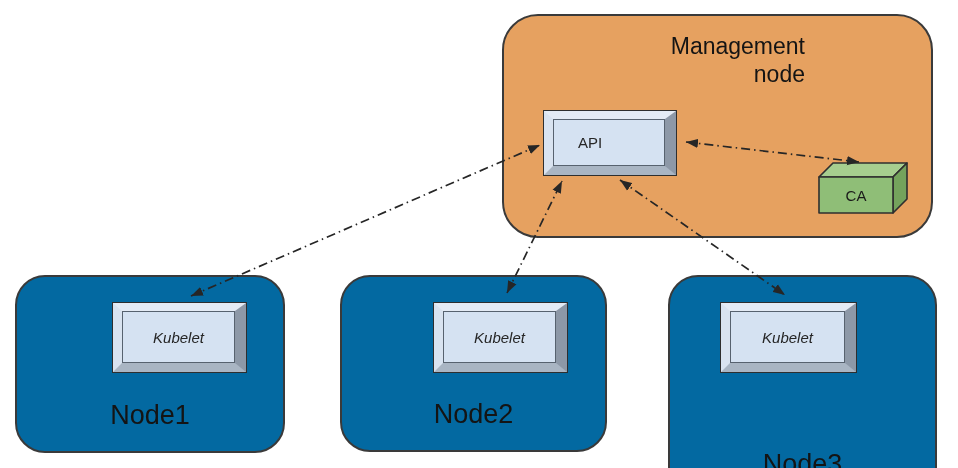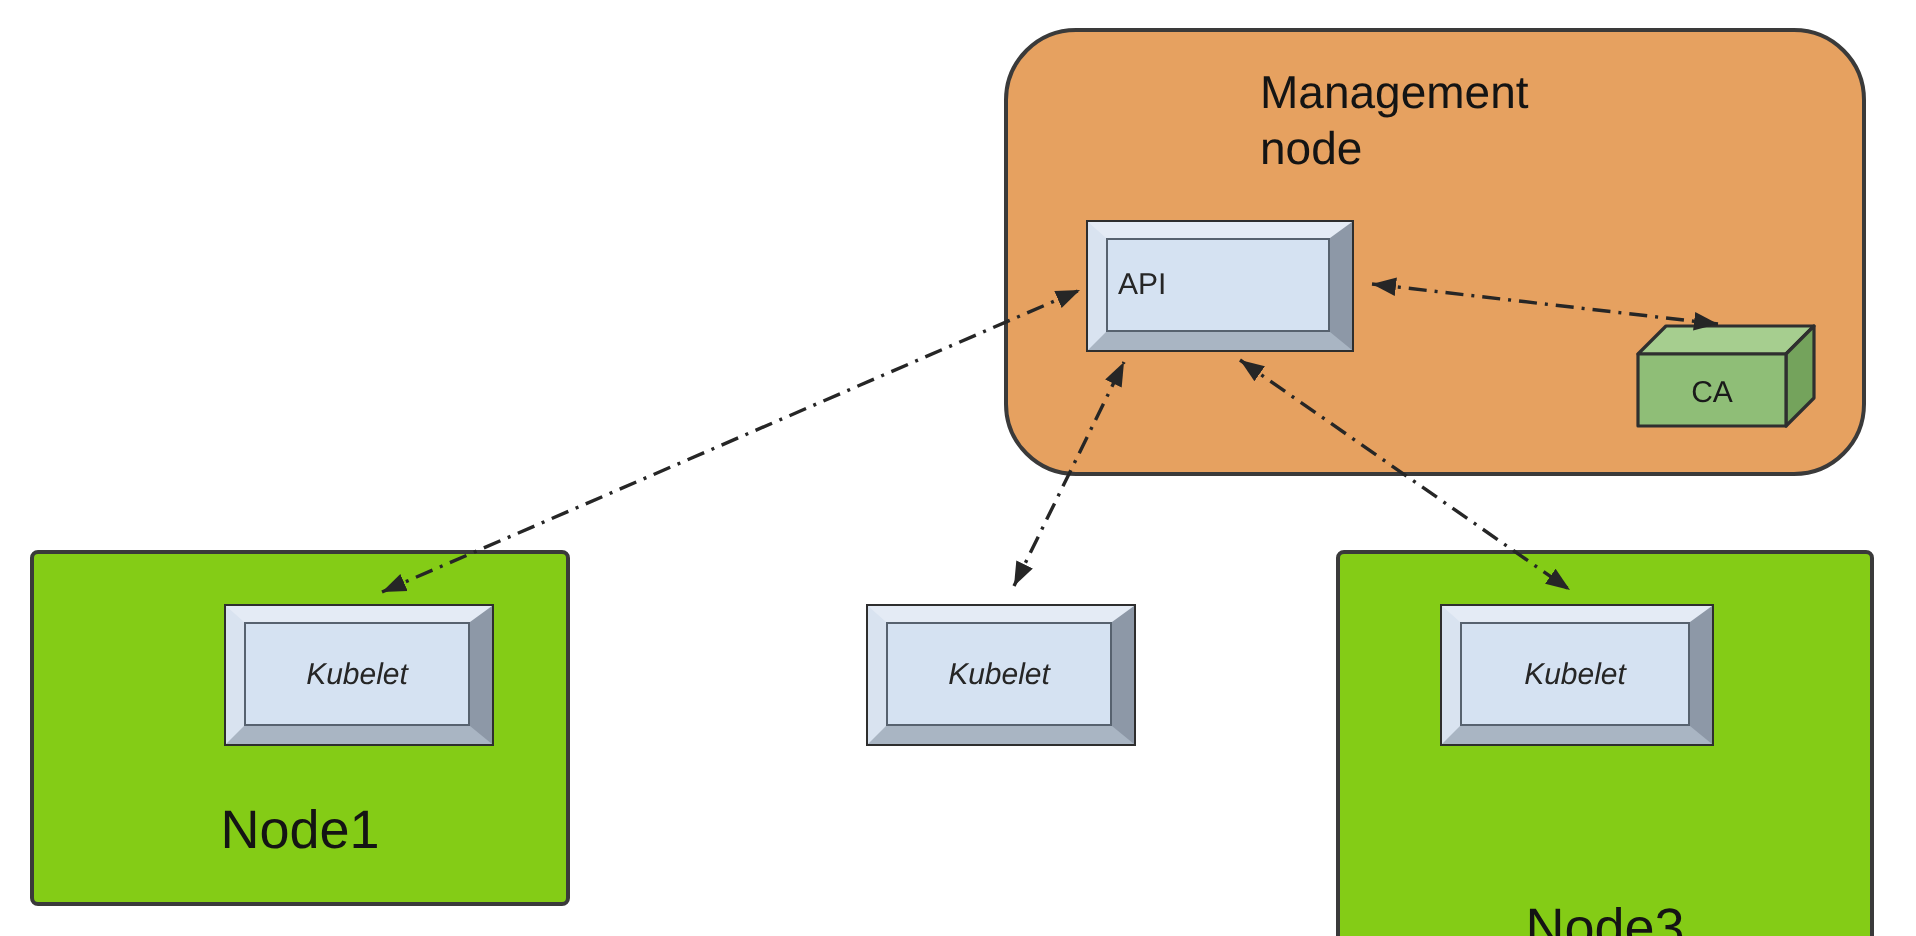--- a/index.html
+++ b/index.html
@@ -19,28 +19,28 @@
     border: 2px solid #3a3a3a;
   }
   .mgmt {
     left: 502px; top: 14px; width: 431px; height: 224px;
     background: #E6A160;
     border-radius: 36px;
   }
   .mgmt-title {
     width: 175px;
     margin: 16px auto 0 auto;
-    text-align: left;
+    text-align: right;
     font-size: 23px;
     line-height: 28px;
     color: #141414;
   }
   .worker {
-    background: #84cc16;
-    border-radius: 4px;
+    background: #0369a1;
+    border-radius: 30px;
   }
   .node1 { left: 15px;  top: 275px; width: 270px; height: 178px; }
   .node2 { left: 340px; top: 275px; width: 267px; height: 177px; }
   .node3 { left: 668px; top: 275px; width: 269px; height: 227px; }
   .node-label {
     position: absolute;
     left: 0; bottom: 20px;
     width: 100%;
     text-align: center;
     font-size: 27px;
@@ -60,41 +60,44 @@
   }
   .bevel-core {
     width: 100%; height: 100%;
     border: 1px solid #57626F;
     background: #D5E2F2;
     display: flex;
     font-size: 15px;
     color: #262626;
   }
   .api-box  { left: 543px; top: 110px; width: 134px; height: 66px; }
-  .api-core { flex-direction: column; justify-content: center; padding-left: 5px; line-height: 19px; }
+  .api-core { flex-direction: column; justify-content: center; padding-left: 24px; line-height: 19px; }
   .kubelet1 { left: 112px; top: 302px; width: 135px; height: 71px; }
   .kubelet2 { left: 433px; top: 302px; width: 135px; height: 71px; }
   .kubelet3 { left: 720px; top: 302px; width: 137px; height: 71px; }
   .kubelet-core { align-items: center; justify-content: center; font-style: italic; }
   
   .ca-svg { position: absolute; left: 818px; top: 162px; }
   .arrows { position: absolute; left: 0; top: 0; pointer-events: none; }
   .ca-text { font-family: "Liberation Sans", sans-serif; font-size: 15px; fill: #1a1a1a; }
 </style>
 </head>
 <body>
 
 <div class="canvas">
 
   <div class="group-box mgmt">
     <div class="mgmt-title">Management node</div>
   </div>
 
   <div class="group-box worker node1">
     <div class="node-label">Node1</div>
+  </div>
+  <div class="group-box worker node2">
+    <div class="node-label">Node2</div>
   </div>
   <div class="group-box worker node3">
     <div class="node-label">Node3</div>
   </div>
 
   <div class="bevel api-box">
     <div class="bevel-frame">
       <div class="bevel-core api-core">
         <span>API</span>
       </div>

